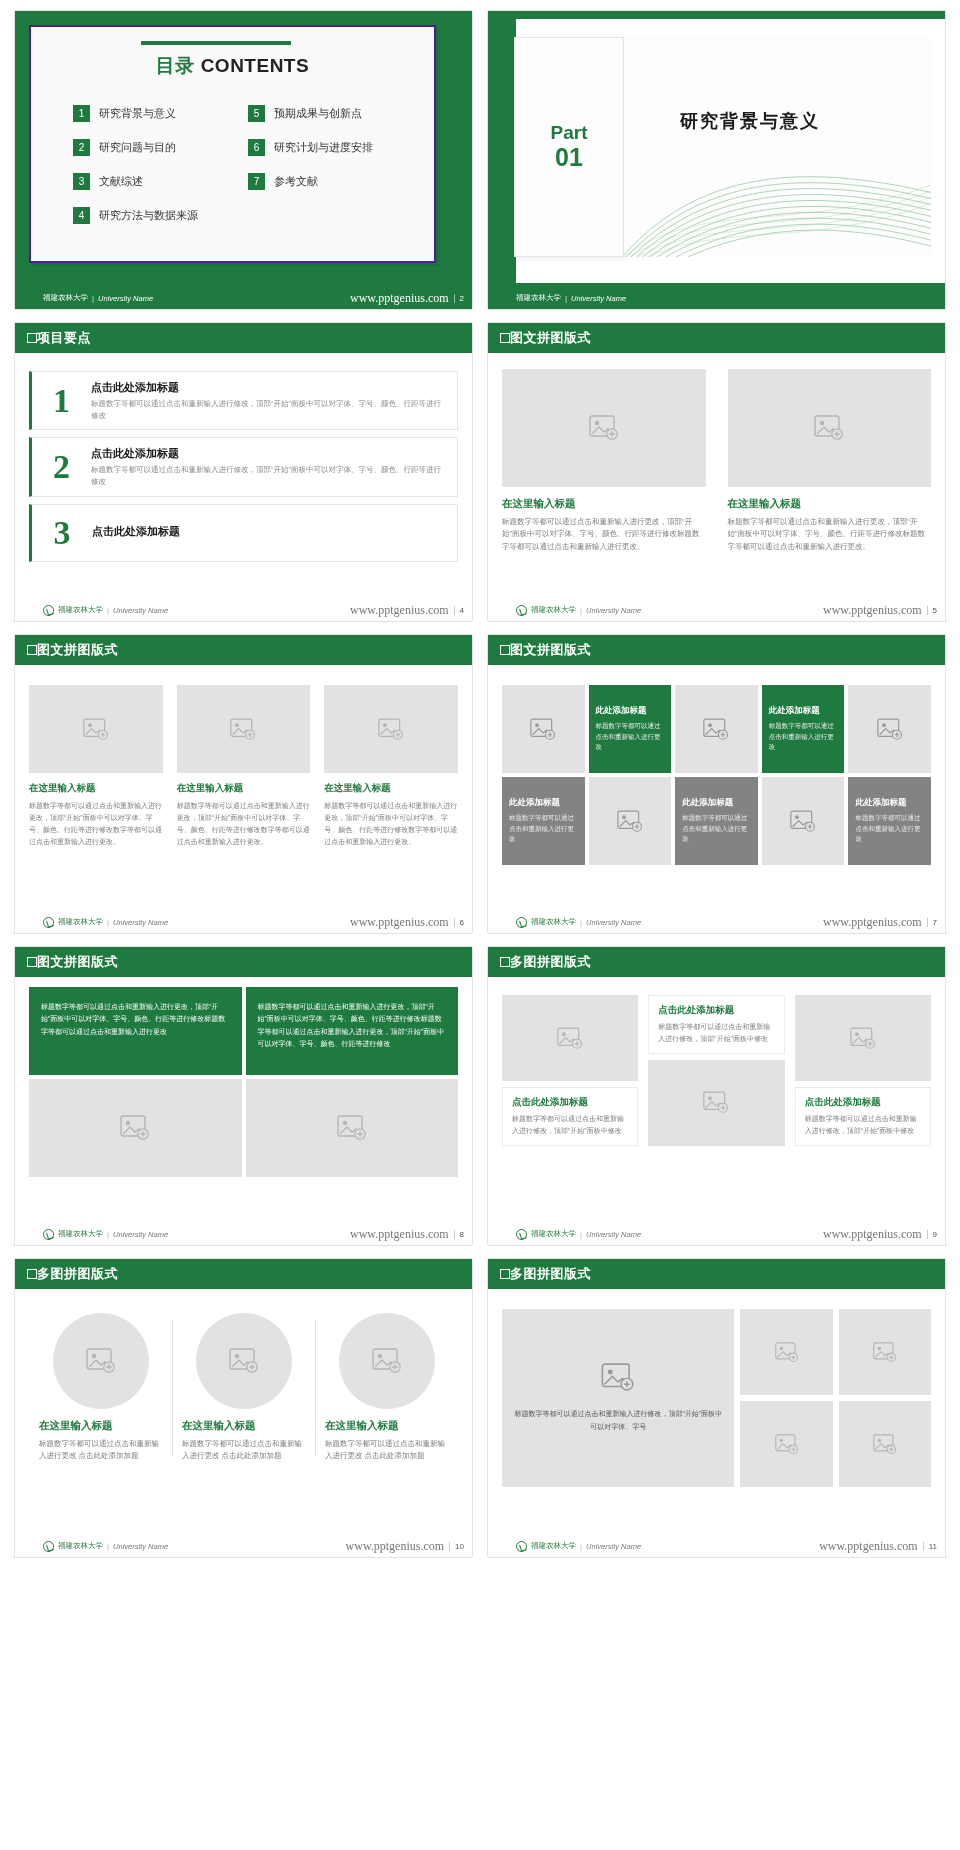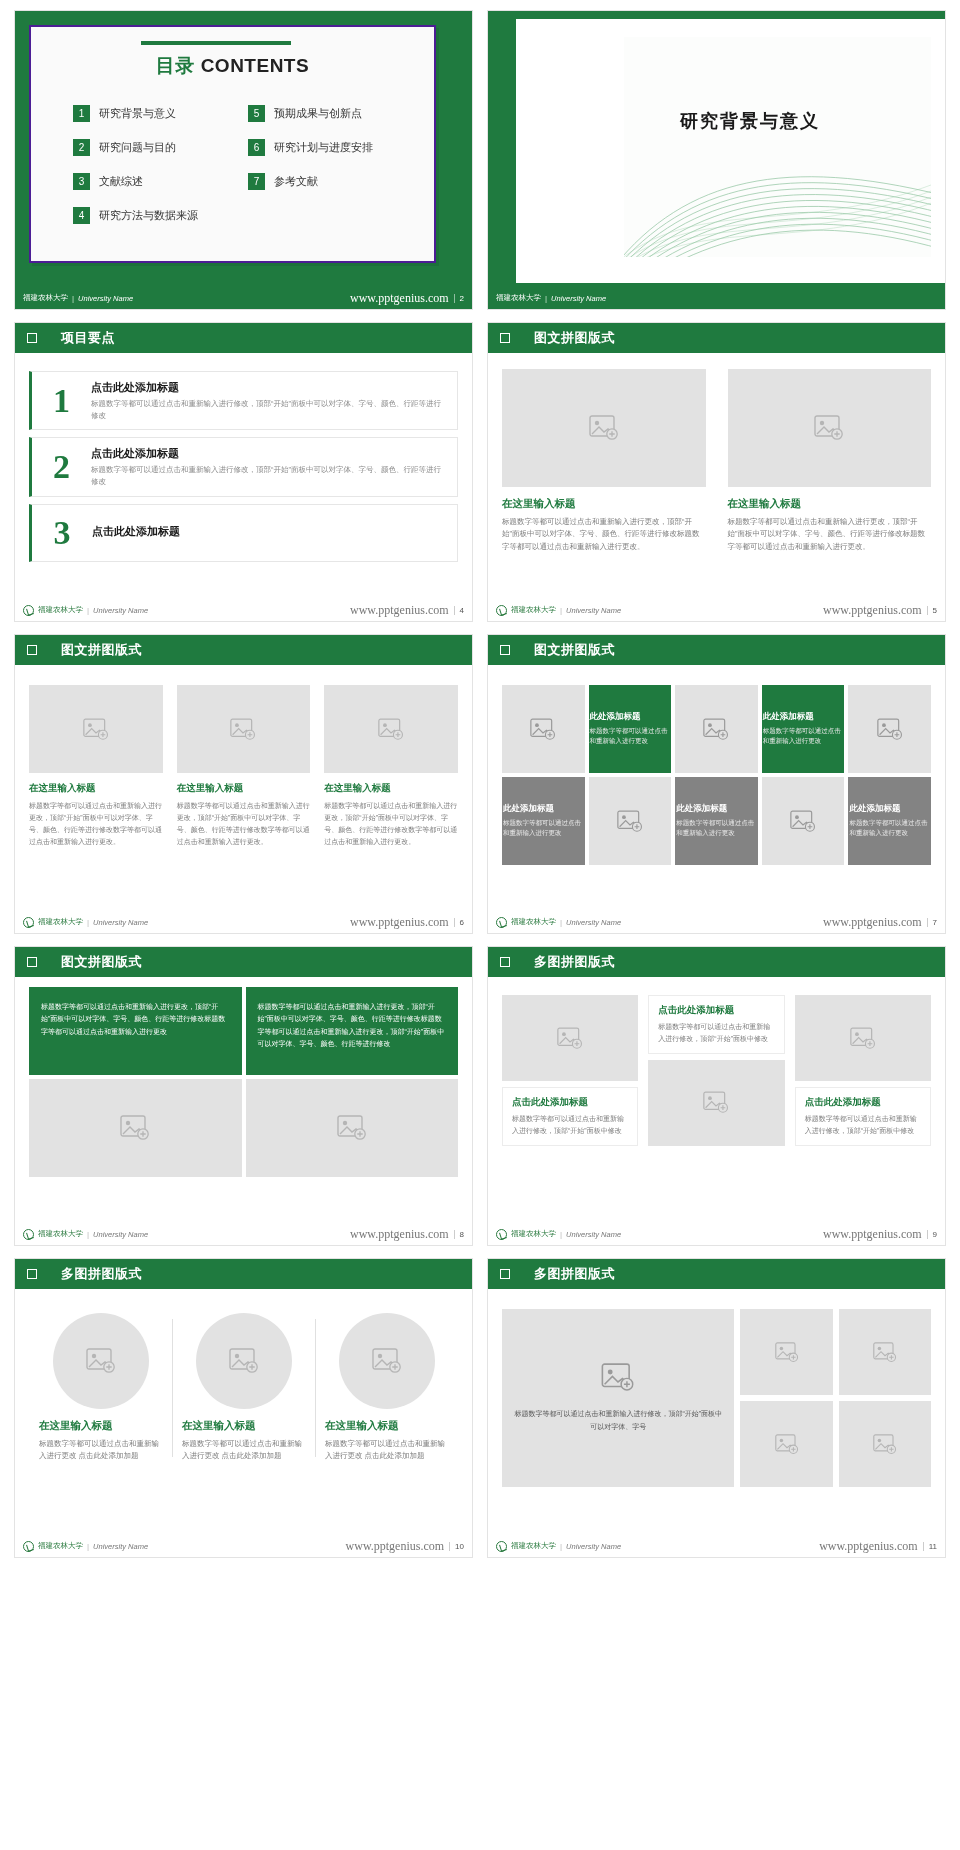--- a/index.html
+++ b/index.html
@@ -28,21 +28,21 @@
     position: absolute;
     left: 0; right: 0; bottom: 0;
     height: 22px;
     display: flex;
     align-items: center;
     justify-content: space-between;
     padding: 0 8px;
     font-size: 8px;
     color: #6d6d6d;
   }
-  .footer .left { display: flex; align-items: center; gap: 4px; }
+  .footer .left { display: flex; align-items: center; gap: 4px; margin-left: 20px; }
   .footer .uni { color: #2a7a3f; font-size: 7.5px; }
   .footer .sep { color: #bbb; }
   .footer .name { color: #777; font-size: 7.5px; font-style: italic; }
   .footer .right { display: flex; align-items: center; gap: 5px; }
   .footer .url { font-size: 12px; color: #777; font-family: Liberation Serif, serif; }
   .footer .pg { font-size: 8px; color: #555; border-left: 1px solid #ccc; padding-left: 5px; }
   .logo-dot {
     width: 11px; height: 11px; border-radius: 50%;
     background: #ffffff; border: 1.3px solid #2a7a3f;
     display: inline-block; position: relative;
@@ -128,21 +128,21 @@
   .s-part .right .title {
     position: absolute; left: 56px; top: 72px;
     font-size: 18px; font-weight: bold; color: #1a1a1a; letter-spacing: 2px;
   }
   .s-part .wave { position: absolute; left: 0; bottom: -20px; width: 100%; height: 130px; }
 
   
   .hdr {
     height: 30px;
     background: #1f7a3f;
-    display: flex; align-items: center; gap: 24px;
+    display: flex; align-items: center; gap: 0;
     padding: 0 12px;
   }
   .hdr .sq {
     width: 10px; height: 10px;
     border: 1.6px solid #ffffff;
   }
   .hdr .t { color: #fff; font-size: 13px; font-weight: bold; letter-spacing: .5px; }
   .body { padding: 10px 14px; height: calc(100% - 30px - 22px); }
 
   
@@ -180,21 +180,21 @@
   .three-col .cap-p { font-size: 7px; line-height: 1.7; }
 
   
   .mosaic {
     display: grid;
     grid-template-columns: repeat(5, 1fr);
     grid-template-rows: 88px 88px;
     gap: 4px;
     padding-top: 10px;
   }
-  .cell { display: flex; align-items: center; justify-content: center; padding: 1px; font-family: Liberation Mono, monospace; }
+  .cell { display: flex; align-items: center; justify-content: center; padding: 7px; }
   .cell.img { background: #e2e2e2; }
   .cell.green { background: #1f7a3f; flex-direction: column; align-items: flex-start; justify-content: center; }
   .cell.gray { background: #838383; flex-direction: column; align-items: flex-start; justify-content: center; }
   .cell .ch { font-size: 8.5px; font-weight: bold; color: #fff; margin-bottom: 4px; }
   .cell .cp { font-size: 6.5px; color: #eaeaea; line-height: 1.6; }
 
   
   .s8-top { display: grid; grid-template-columns: 1fr 1fr; gap: 4px; }
   .s8-top .tb { background: #1f7a3f; color: #fff; font-size: 7px; line-height: 1.75; padding: 14px 12px; height: 88px; }
   .s8-bot { display: grid; grid-template-columns: 1fr 1fr; gap: 4px; margin-top: 4px; }
@@ -278,20 +278,24 @@
       <div class="right">
         <span class="url">www.pptgenius.com</span>
         <span class="pg">2</span>
       </div>
     </div>
   </div>
 
   <div class="slide s-part">
     <div class="greenbar"></div>
     <div class="leftcol"></div>
+    <div class="card">
+      <div class="p1">Part</div>
+      <div class="p2">01</div>
+    </div>
     <div class="right">
       <div class="title">研究背景与意义</div>
       <svg class="wave" viewBox="0 0 300 130" preserveAspectRatio="none">
         <g fill="none" stroke="#6ab07f" stroke-width="0.7" opacity="0.75">
           <path d="M-10,120 C60,30 160,10 310,48"></path>
           <path d="M-10,124 C62,36 162,16 310,54"></path>
           <path d="M-10,128 C64,42 164,22 310,60"></path>
           <path d="M-10,132 C66,48 166,28 310,66"></path>
           <path d="M-10,136 C68,54 168,34 310,72"></path>
           <path d="M-10,140 C70,60 170,40 310,78"></path>

